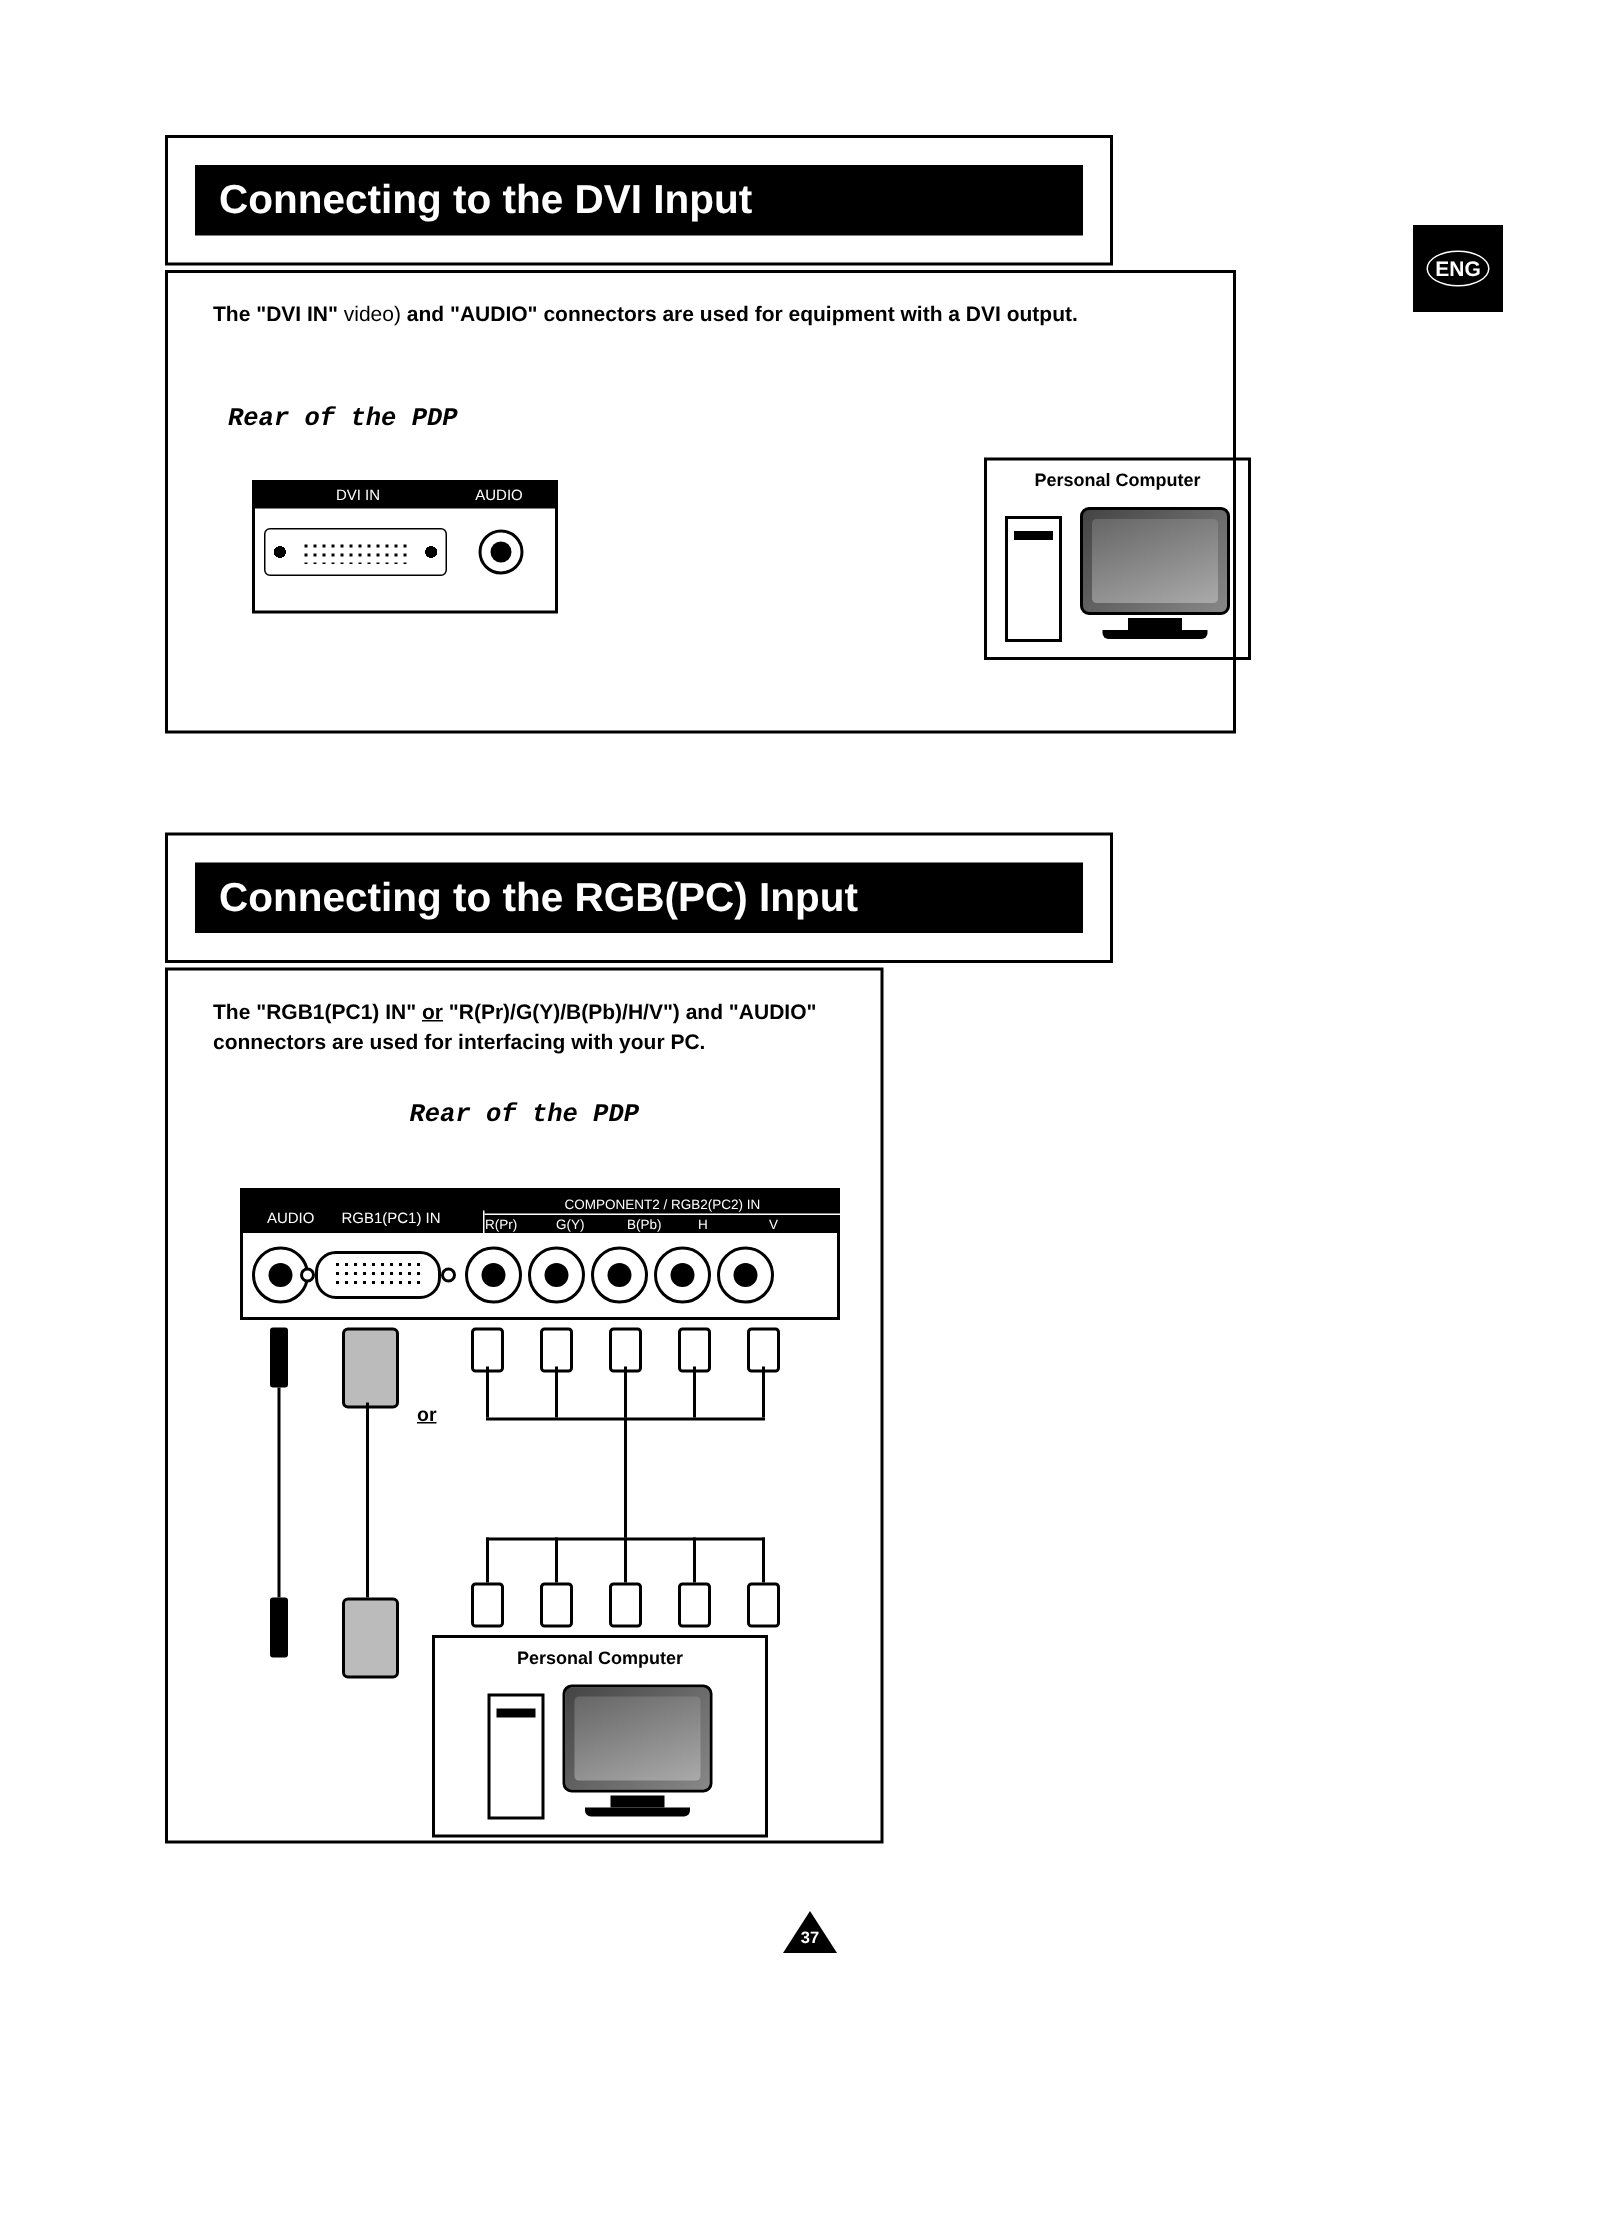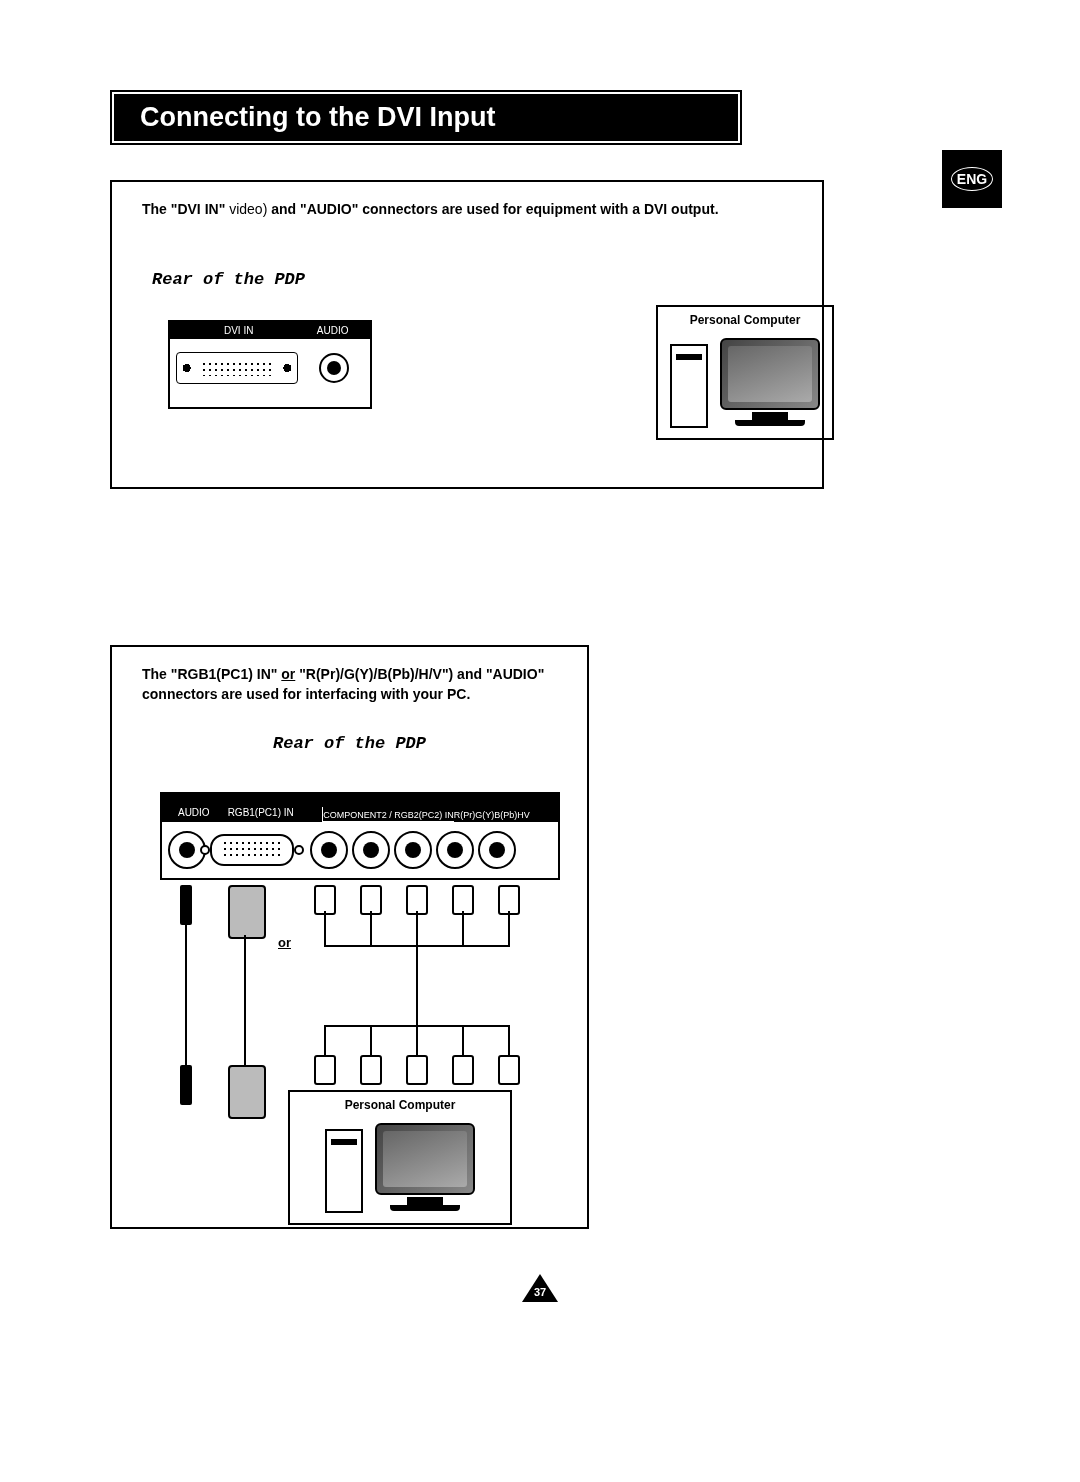--- a/index.html
+++ b/index.html
@@ -39,22 +39,22 @@
     position: absolute;
     left: 110px;
     border: 2px solid #000;
     background: #fff;
   }
   .section-title-inner {
     background: #000;
     color: #fff;
     font-weight: bold;
     font-size: 27px;
-    padding: 8px 30px 8px 26px;
-    margin: 2px;
+    padding: 8px 30px 8px 16px;
+    margin: 18px;
   }
   .content-box {
     position: absolute;
     border: 2px solid #000;
     background: #fff;
   }
   .intro-text {
     font-size: 14px;
     font-weight: bold;
     margin: 18px 20px 10px 30px;
@@ -274,21 +274,21 @@
   .rgb-labels {
     background: #000;
     color: #fff;
     font-size: 10px;
     display: flex;
     align-items: flex-end;
     height: 30px;
   }
   .rgb-labels .l-audio { flex: 1; text-align: center; padding-bottom: 4px; }
   .rgb-labels .l-rgb1 { flex: 1.4; padding-bottom: 4px; border-right: 1px solid #fff; }
-  .rgb-labels .comp-wrap { flex: 3.5; display: flex; }
+  .rgb-labels .comp-wrap { flex: 3.5; display: flex; flex-direction: column; }
   .rgb-labels .comp-title { text-align: center; border-bottom: 1px solid #fff; padding: 1px 0; font-size: 9px; }
   .rgb-labels .comp-sub { display: flex; }
   .rgb-labels .comp-sub span { flex: 1; text-align: left; font-size: 9px; padding: 1px 0; }
   .rgb-ports {
     display: flex;
     height: 56px;
     align-items: center;
     border: 2px solid #000;
     border-top: none;
     gap: 4px;
@@ -437,20 +437,23 @@
     <div class="pc-drawing">
       <div class="pc-tower"></div>
       <div class="pc-monitor">
         <div class="screen"></div>
         <div class="stand"></div>
         <div class="base"></div>
       </div>
     </div>
   </div>
 
+  <div class="section-title-bar" style="top:555px; width:628px;">
+    <div class="section-title-inner">Connecting to the RGB(PC) Input</div>
+  </div>
 
   <div class="content-box" style="left:110px; top:645px; width:475px; height:580px;">
     <p class="intro-text">
       <span>The "RGB1(PC1) IN" </span><u>or</u><span> "R(Pr)/G(Y)/B(Pb)/H/V") and "AUDIO" connectors are used for interfacing with your PC.</span>
     </p>
     <div class="subhead" style="margin-top:30px; text-align:center; margin-left:0;">Rear of the PDP</div>
   </div>
 
   <div class="rgb-panel">
     <div class="rgb-labels">

